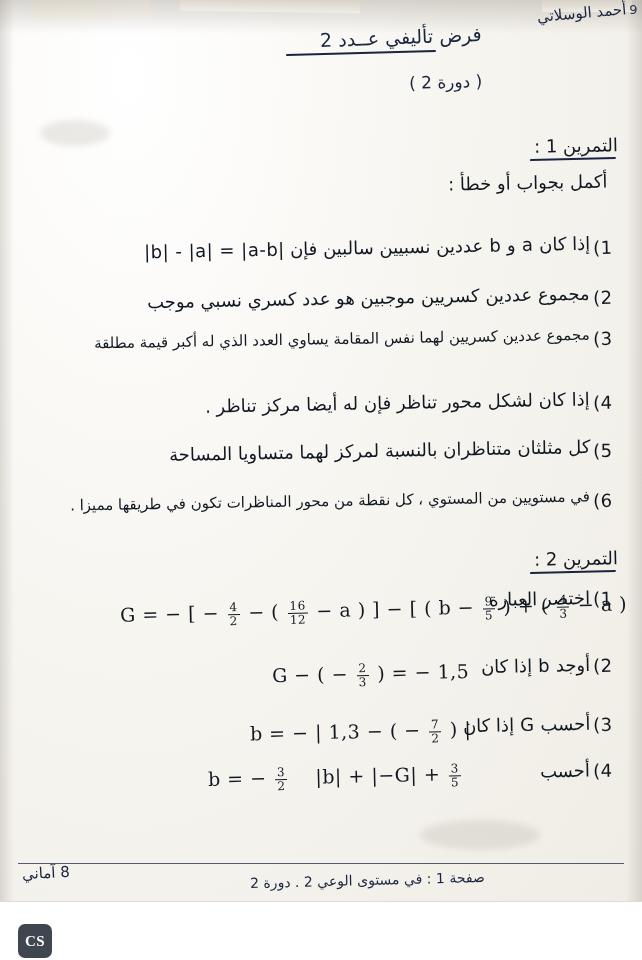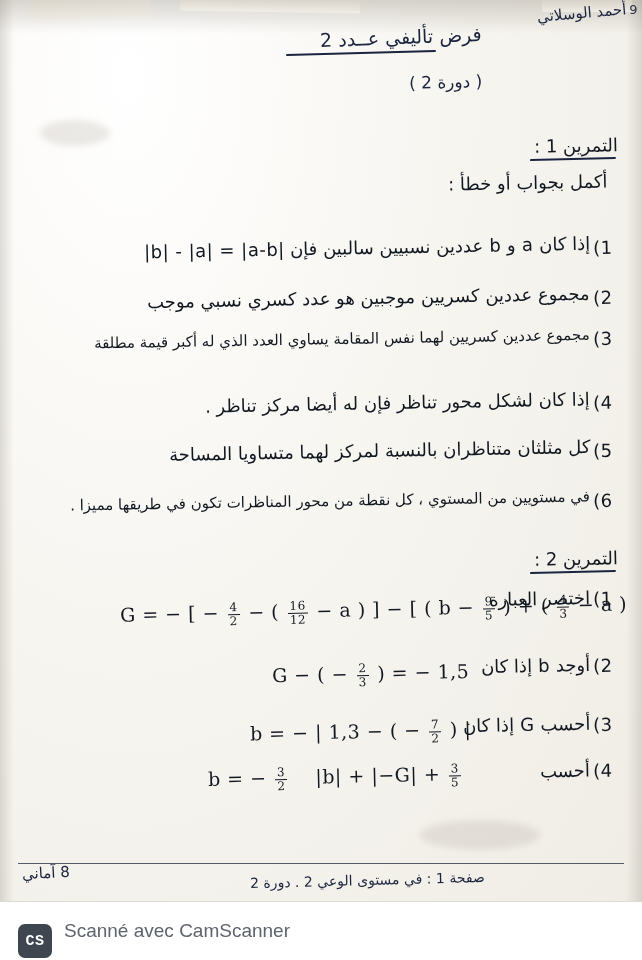--- a/index.html
+++ b/index.html
@@ -152,21 +152,21 @@
     width: 34px; height: 34px;
     border-radius: 7px;
     background: #3f464f;
     color: #ffffff;
     display: flex;
     align-items: center;
     justify-content: center;
     font-size: 15px;
     font-weight: bold;
     letter-spacing: 0.5px;
-    font-family: Liberation Mono, monospace;
+    font-family: Liberation Serif, serif;
     flex: none;
     margin-top: 20px;
   }
   .cs-text {
     margin-left: 12px;
     color: #5d646d;
     font-size: 19px;
     font-family: "Liberation Sans", sans-serif;
   }
   .footer-sep {
@@ -299,15 +299,14 @@
     <span class="frac"><span class="num">3</span><span class="den">5</span></span>
   </div>
 
   <div class="bottom-rule"></div>
   <div class="bottom-left-note hand">8 آماني</div>
   <div class="bottom-center-note hand">صفحة 1 : في مستوى الوعي 2 . دورة 2</div>
 
   <div class="footer-sep"></div>
   <div class="footer-bar">
     <div class="cs-logo">CS</div>
-    <div class="cs-text">Scanné avec CamScanner</div>
   </div>
 </div>
 
 </body></html>

